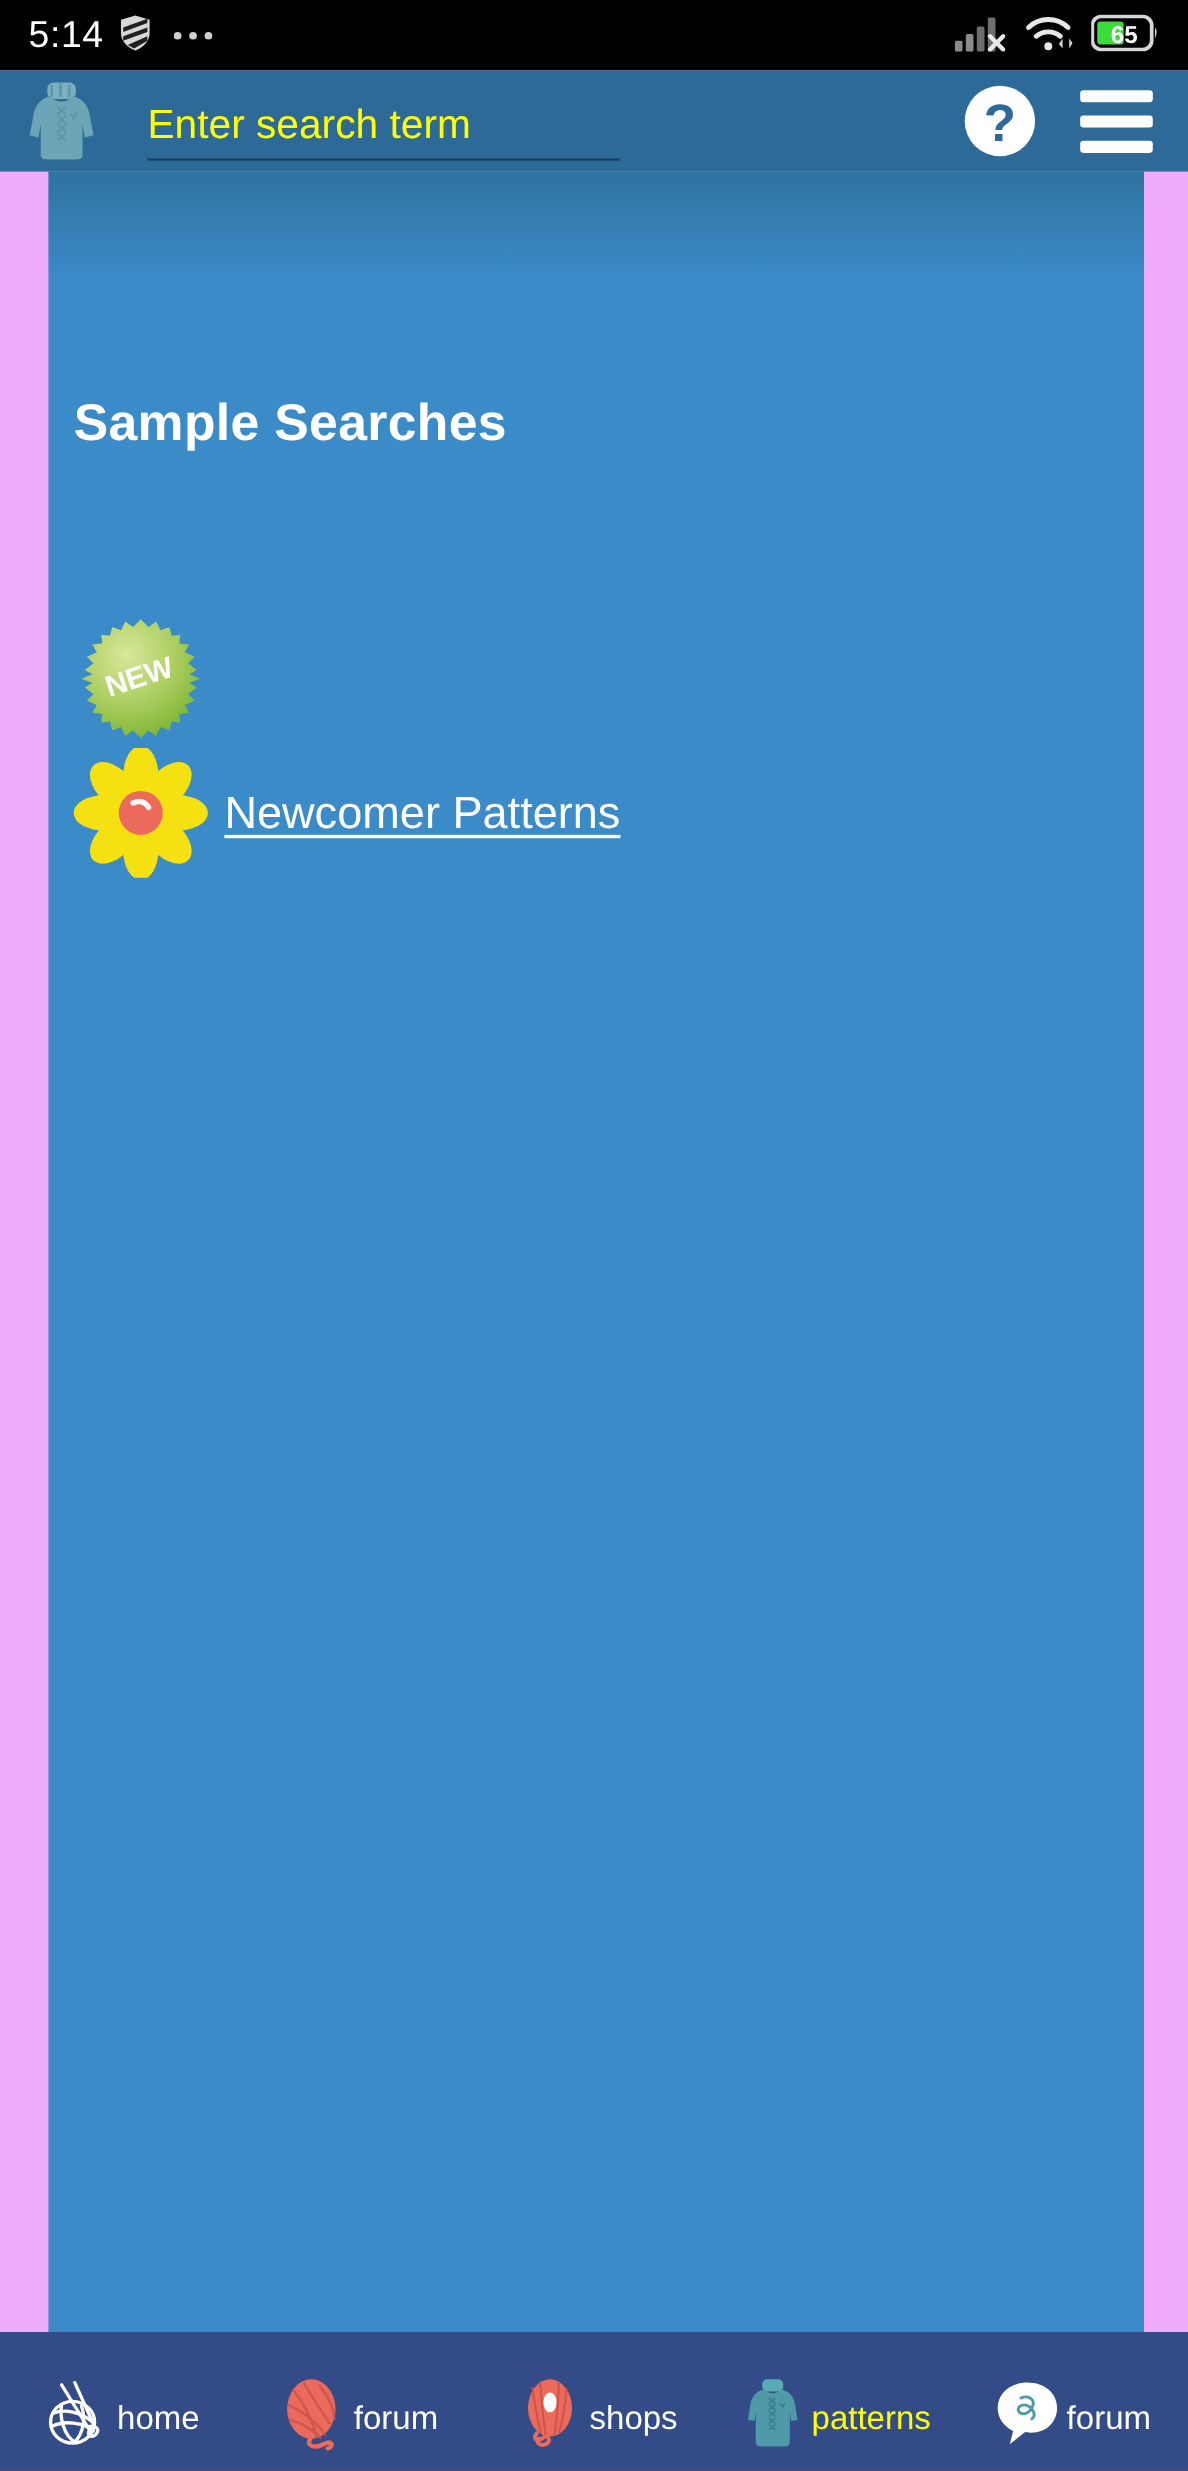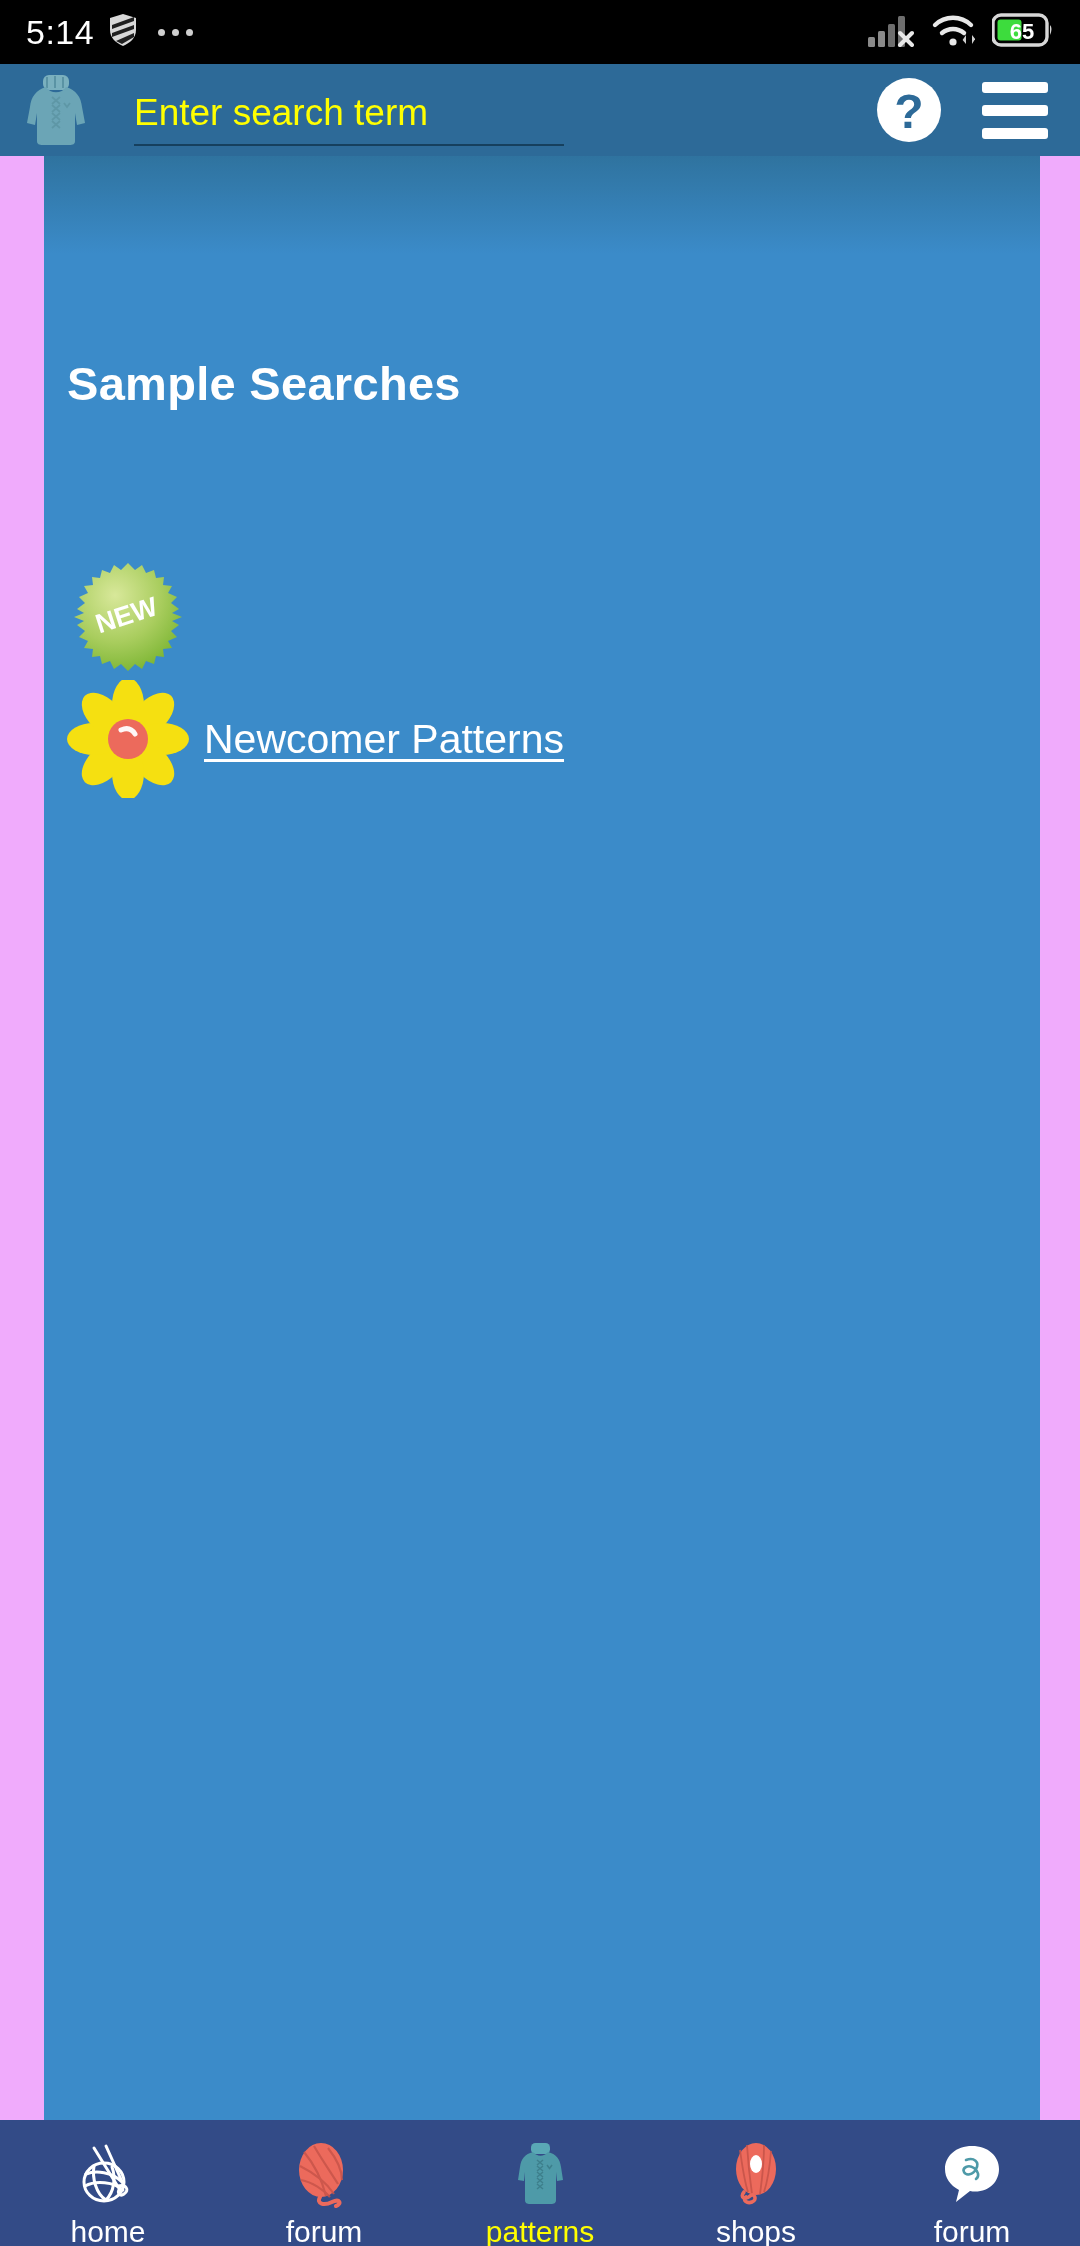--- a/index.html
+++ b/index.html
@@ -66,21 +66,21 @@
     color:#ffffff; font-size:41px; text-decoration:underline;
     text-underline-offset:6px; text-decoration-thickness:3px;
     white-space:nowrap;
   }
 
   
   #bottomnav {
     position:absolute; bottom:0; left:0; width:1080px; height:126px;
     background:#334b87; display:flex;
   }
-  .nav-item { flex:1 1 0; display:flex; flex-direction:column;
+  .nav-item { flex:1 1 0; display:flex; flex-direction:row;
               align-items:center; justify-content:center; padding-top:24px; }
   .nav-icon { height:66px; display:flex; align-items:flex-end; justify-content:center; }
   .nav-label { margin-top:7px; font-size:30px; color:#ffffff; }
   .nav-item.active .nav-label { color:#ffff00; }
 </style>
 </head>
 <body>
 
 <div id="screen">
 
@@ -272,58 +272,58 @@
             <path d="M12 24 C24 30 38 40 46 52"></path>
             <path d="M13 38 C24 40 36 48 42 55"></path>
             <path d="M40 6 C48 16 54 28 54 38"></path>
           </g>
           <path d="M32 55 C28 62 36 64 44 60 C52 56 54 62 48 64" stroke="#ec6a5c" stroke-width="4" fill="none" stroke-linecap="round"></path>
         </svg>
       </span>
       <span class="nav-label">forum</span>
     </div>
 
-    <div class="nav-item active">
-      <span class="nav-icon">
-        <svg width="72" height="66" viewBox="0 0 72 66">
-          <g fill="#4e9aa8">
-            <rect x="27" y="1" width="19" height="11" rx="4.5" fill="#5aa9b6"></rect>
-            <path d="M29 10 C21 12 17 17 16 25 L14 38 L20 39 L21 30 L21 58
-                     C21 61 23 62 26 62 L47 62 C50 62 52 61 52 58 L52 30 L53 39
-                     L59 38 L57 25 C56 17 52 12 44 10 C40 15 33 15 29 10 Z"></path>
-          </g>
-          <g stroke="#3d7f8c" stroke-width="1.5" fill="none">
-            <path d="M33 18 l6 5 M39 18 l-6 5 M33 24 l6 5 M39 24 l-6 5
-                     M33 30 l6 5 M39 30 l-6 5 M33 36 l6 5 M39 36 l-6 5
-                     M33 42 l6 5 M39 42 l-6 5"></path>
-            <path d="M43 23 l2.5 3.5 l2.5 -3.5"></path>
-          </g>
-        </svg>
-      </span>
-      <span class="nav-label">patterns</span>
-    </div>
-
     <div class="nav-item">
       <span class="nav-icon">
         <svg width="72" height="66" viewBox="0 0 72 66">
           <ellipse cx="36" cy="27" rx="20" ry="26" fill="#ec6a5c"></ellipse>
           <g stroke="#c8544a" stroke-width="1.8" fill="none" opacity="0.9">
             <path d="M20 8 C22 22 24 38 28 50"></path>
             <path d="M27 3 C28 20 30 38 32 52"></path>
             <path d="M44 3 C44 20 42 38 40 52"></path>
             <path d="M51 9 C50 22 48 38 44 50"></path>
           </g>
           <ellipse cx="36" cy="22" rx="6" ry="9" fill="#ffffff"></ellipse>
           <path d="M24 50 C19 56 26 58 30 54 C34 50 38 58 32 60
                    C27 62 22 58 26 55" stroke="#ec6a5c" stroke-width="3.6" fill="none" stroke-linecap="round"></path>
         </svg>
       </span>
       <span class="nav-label">shops</span>
     </div>
 
+    <div class="nav-item active">
+      <span class="nav-icon">
+        <svg width="72" height="66" viewBox="0 0 72 66">
+          <g fill="#4e9aa8">
+            <rect x="27" y="1" width="19" height="11" rx="4.5" fill="#5aa9b6"></rect>
+            <path d="M29 10 C21 12 17 17 16 25 L14 38 L20 39 L21 30 L21 58
+                     C21 61 23 62 26 62 L47 62 C50 62 52 61 52 58 L52 30 L53 39
+                     L59 38 L57 25 C56 17 52 12 44 10 C40 15 33 15 29 10 Z"></path>
+          </g>
+          <g stroke="#3d7f8c" stroke-width="1.5" fill="none">
+            <path d="M33 18 l6 5 M39 18 l-6 5 M33 24 l6 5 M39 24 l-6 5
+                     M33 30 l6 5 M39 30 l-6 5 M33 36 l6 5 M39 36 l-6 5
+                     M33 42 l6 5 M39 42 l-6 5"></path>
+            <path d="M43 23 l2.5 3.5 l2.5 -3.5"></path>
+          </g>
+        </svg>
+      </span>
+      <span class="nav-label">patterns</span>
+    </div>
+
     <div class="nav-item">
       <span class="nav-icon">
         <svg width="72" height="66" viewBox="0 0 72 66">
           <path d="M36 4 C20 4 9 14 9 27 C9 36 14 43 23 48 L20 60 L34 49
                    C36 49.4 37 49.5 39 49.5 C54 49.5 63 39 63 27 C63 14 52 4 36 4 Z" fill="#ffffff"></path>
           <g stroke="#4e9aa8" stroke-width="2.6" fill="none" stroke-linecap="round">
             <path d="M30 18 C38 15 44 20 40 27 C37 33 30 34 28 30 C26 26 32 22 38 26
                      C42 29 44 34 40 37"></path>
           </g>
         </svg>

